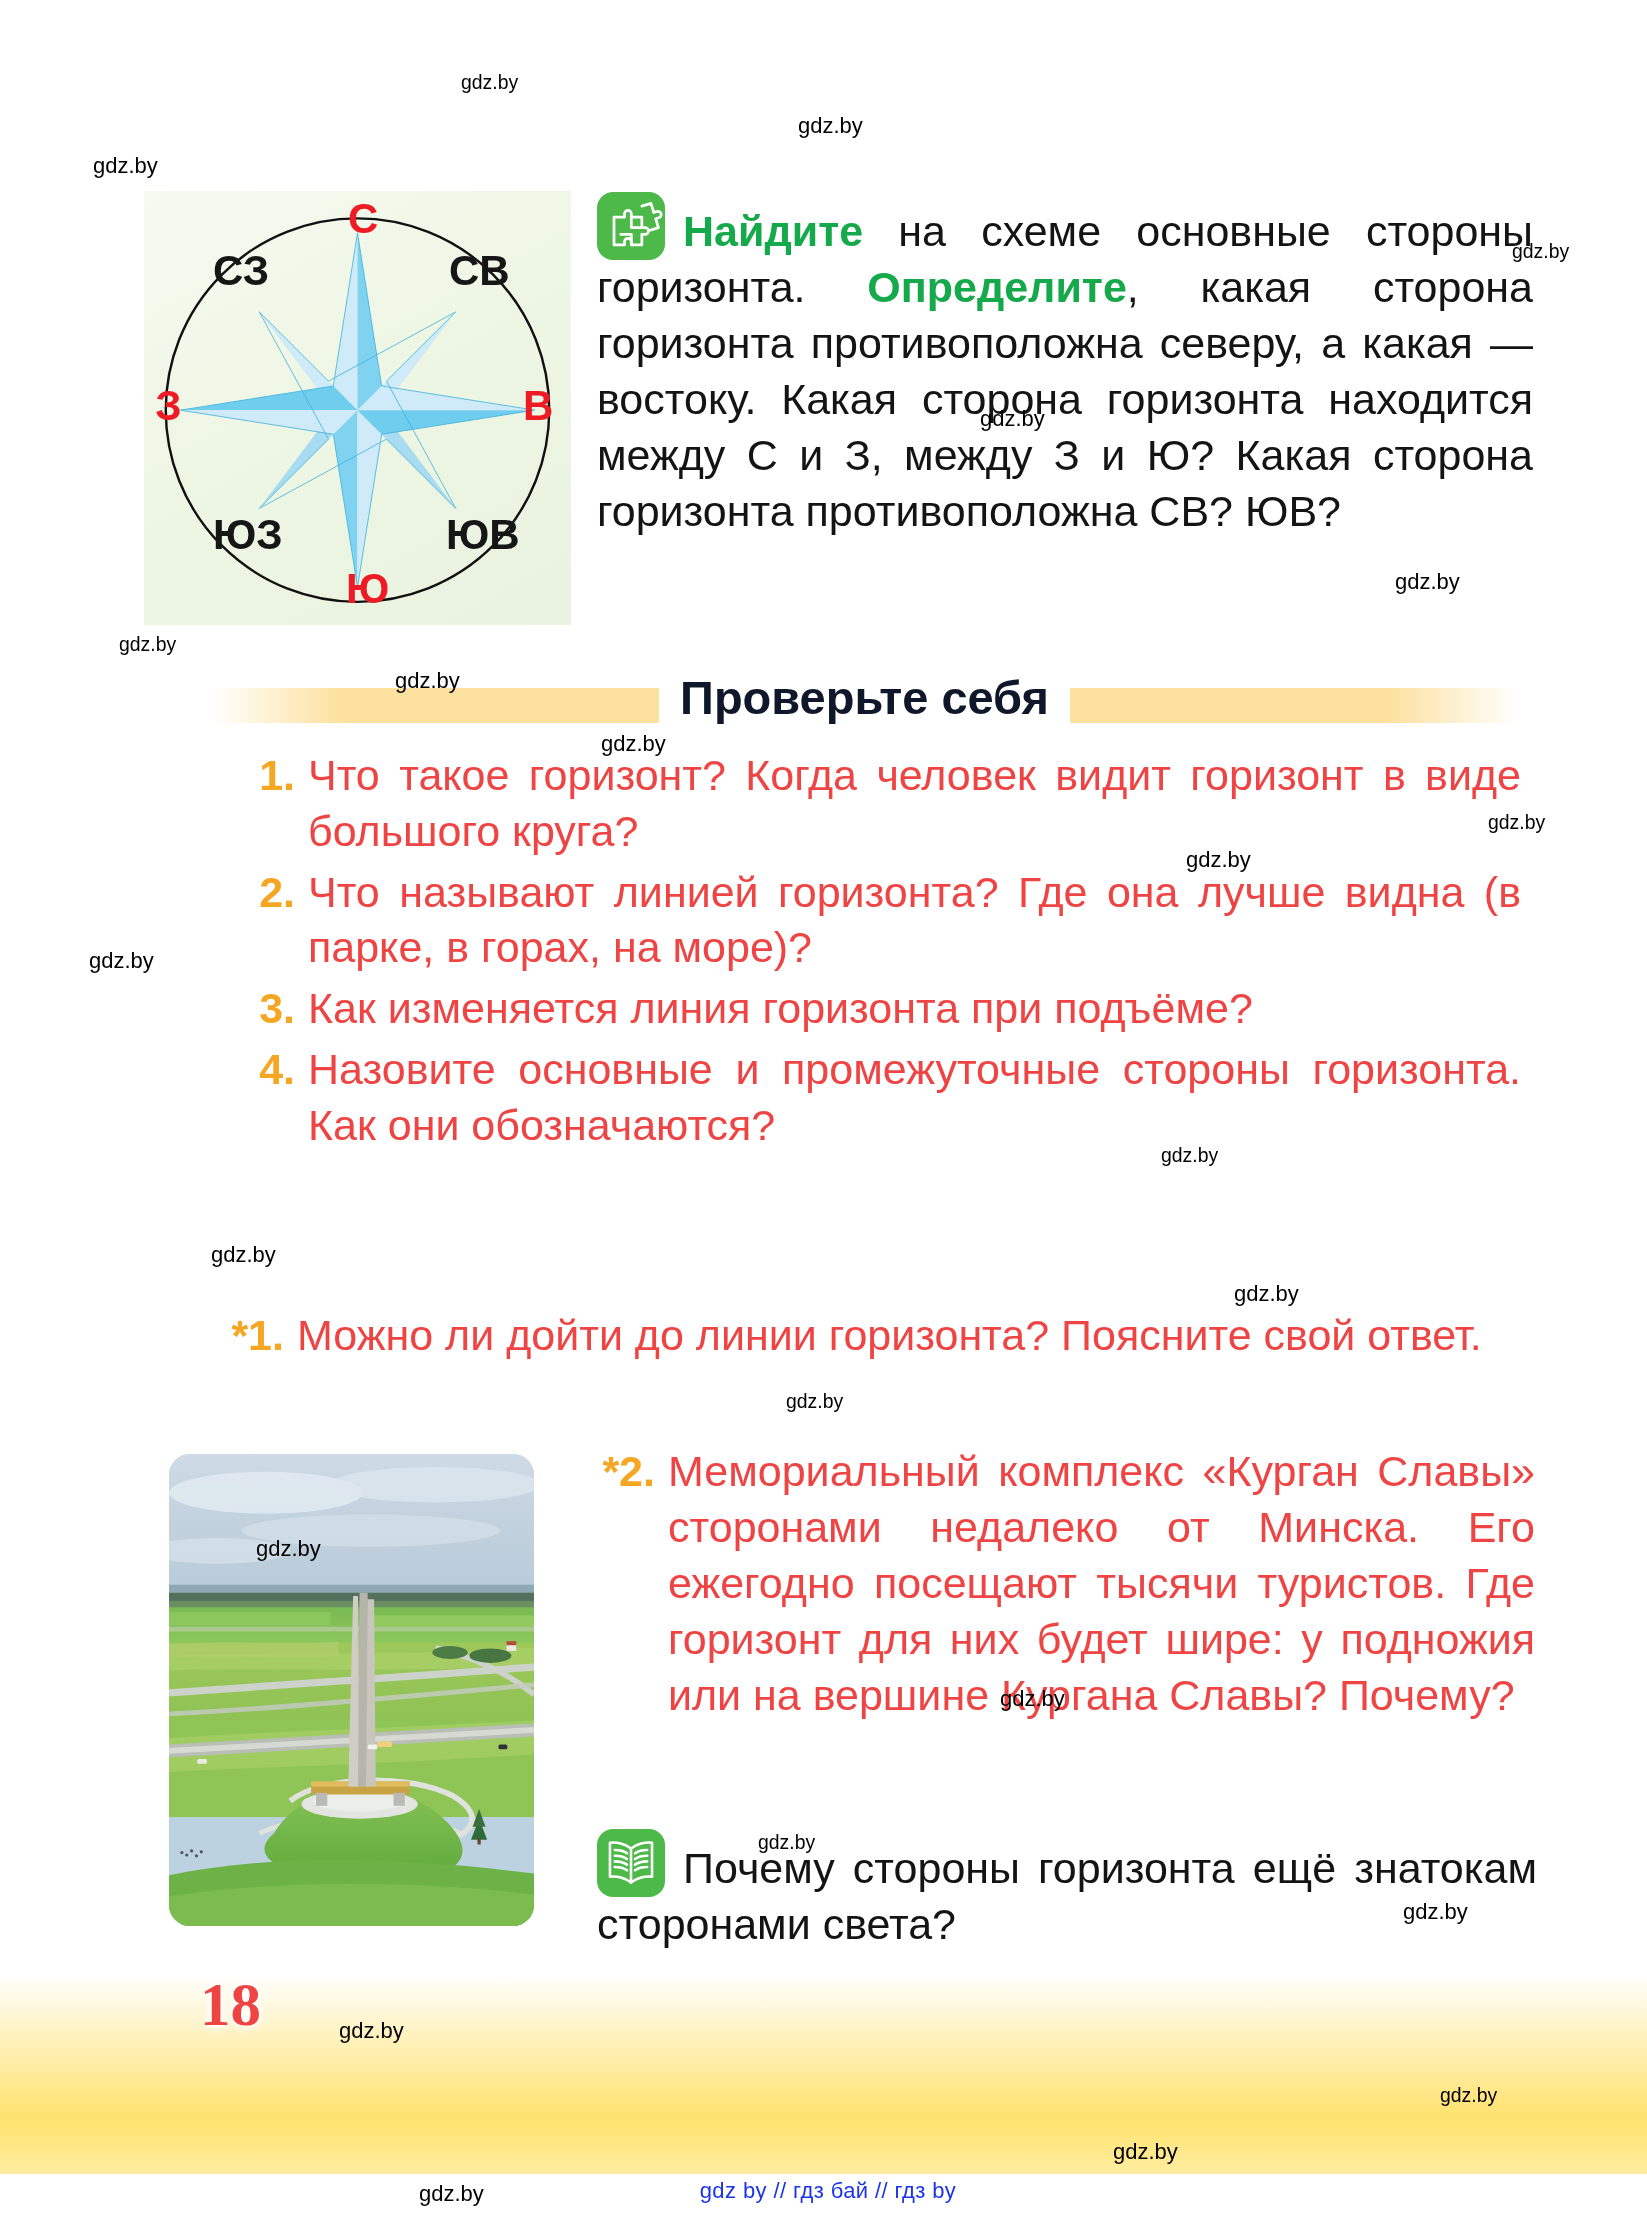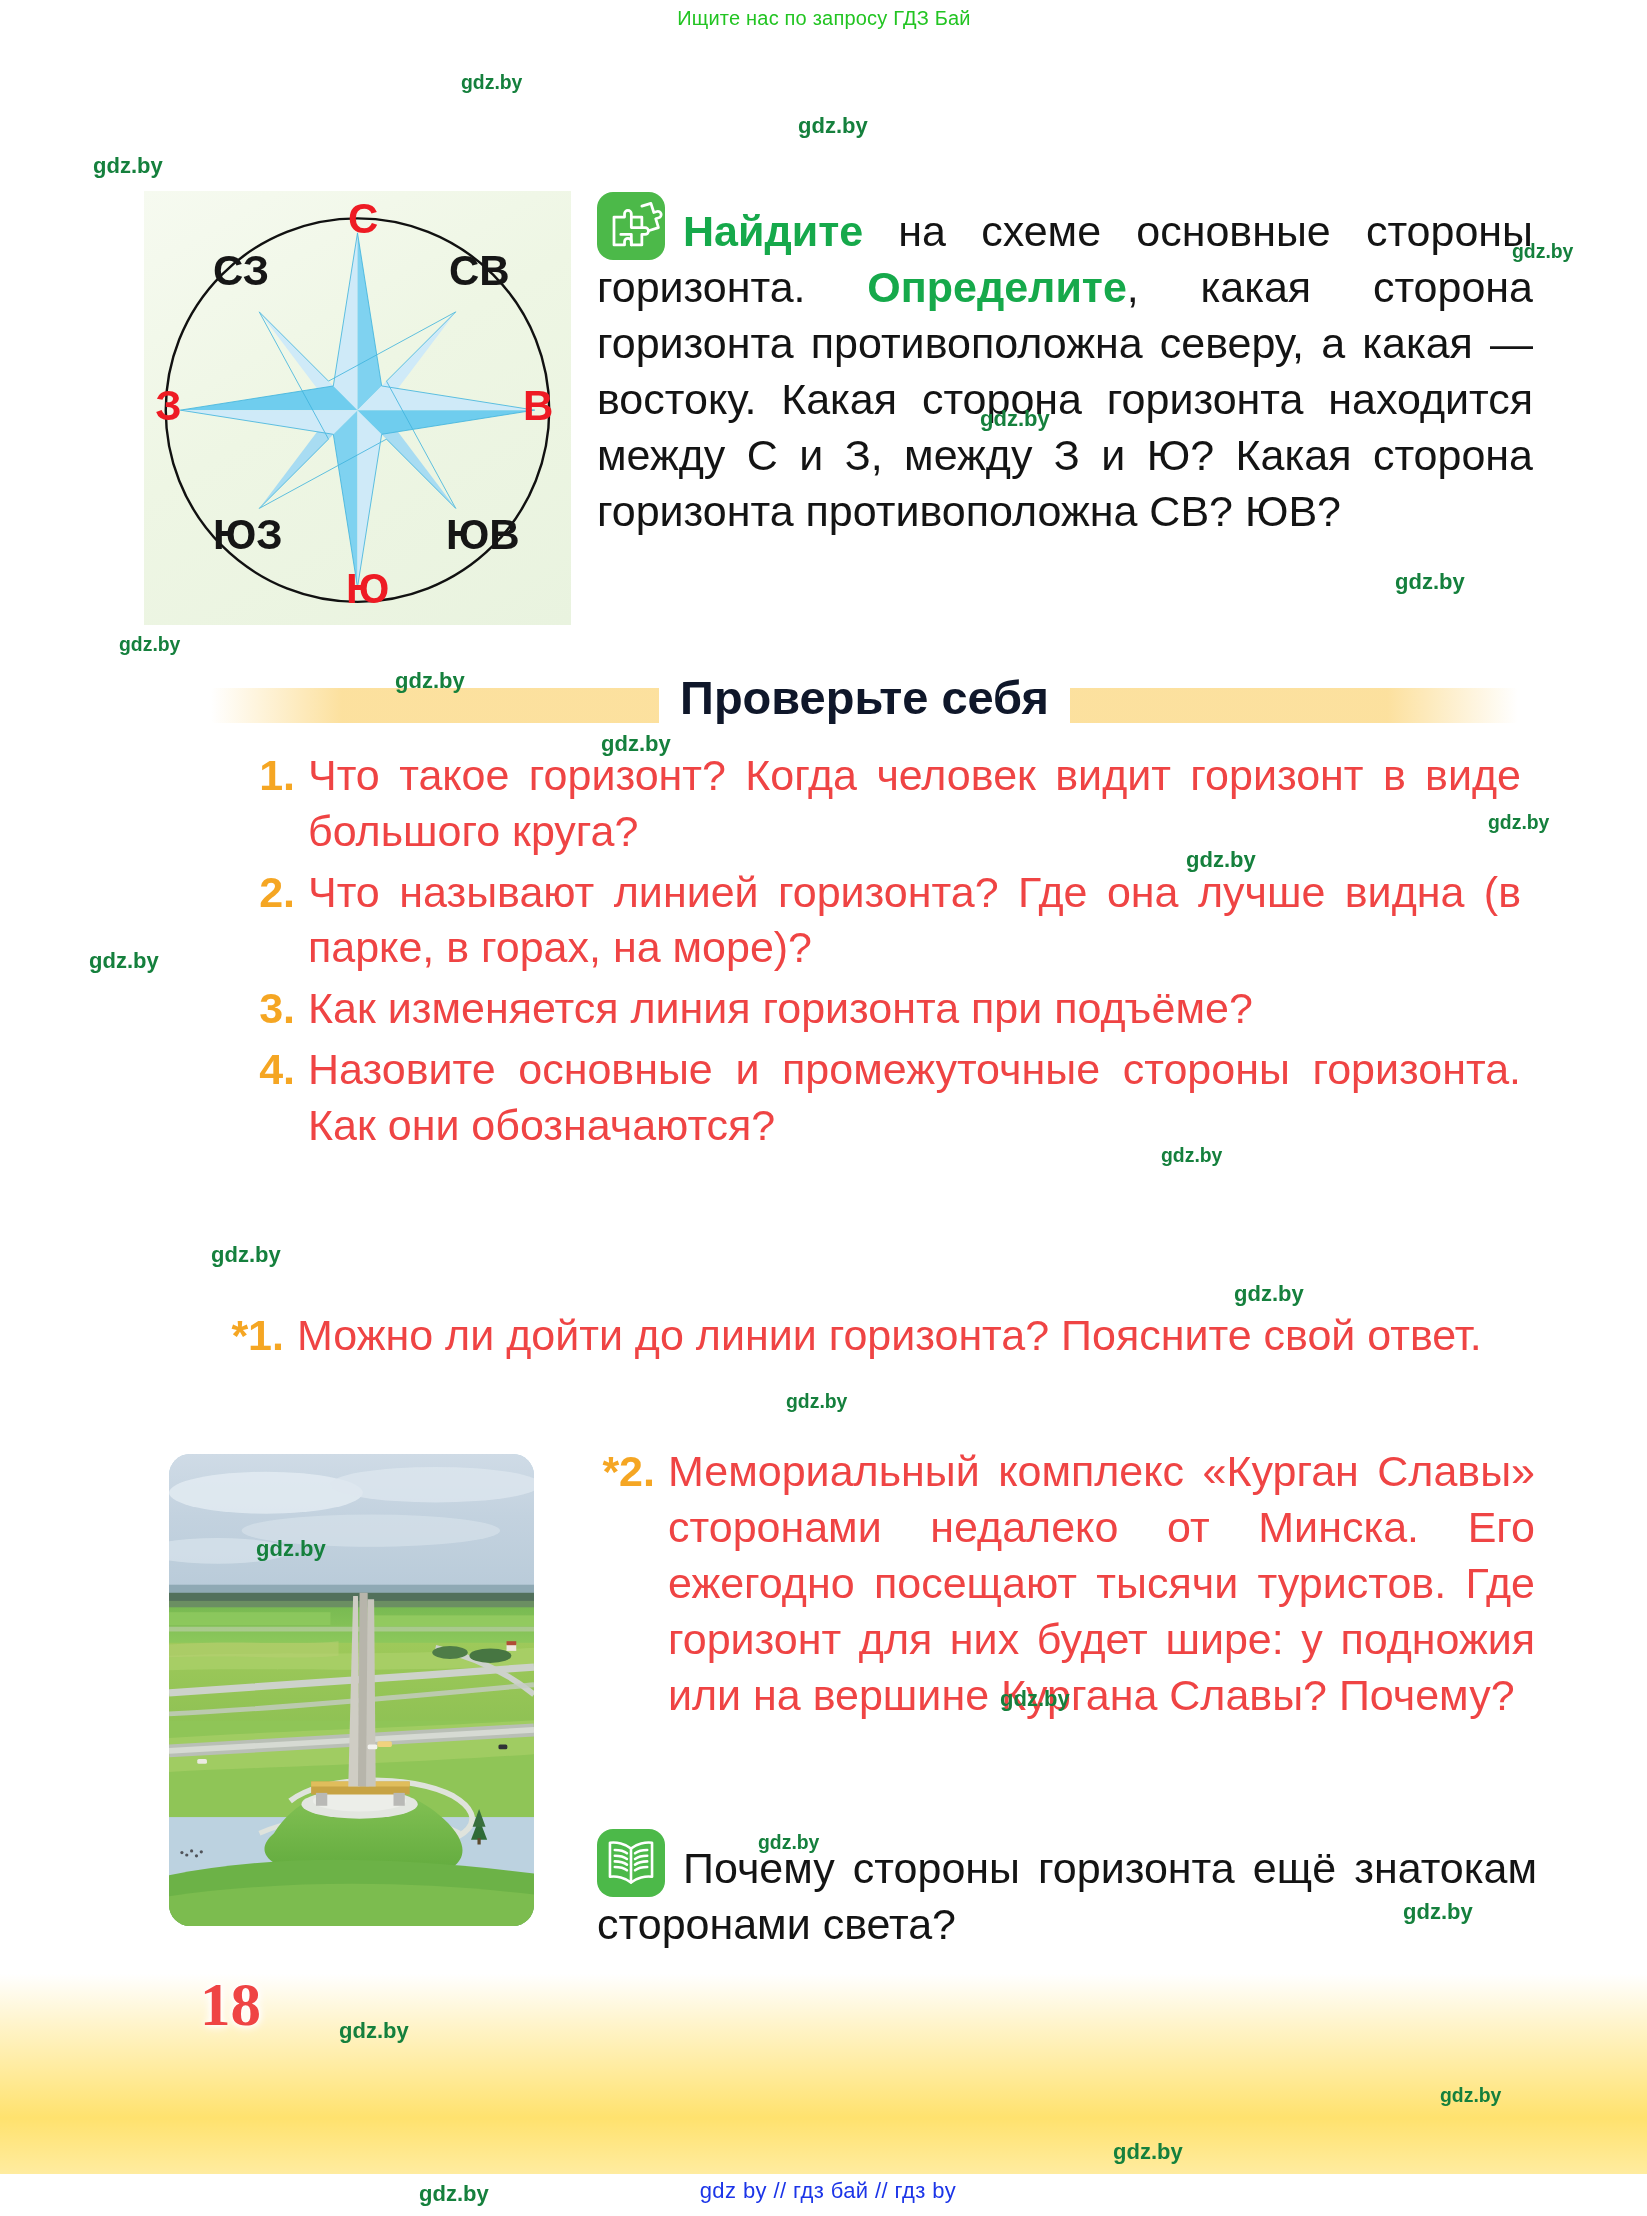--- a/index.html
+++ b/index.html
@@ -24,24 +24,24 @@
     text-align: center;
     color: #22c422;
     font-size: 20px;
     font-weight: 400;
     letter-spacing: 0.2px;
   }
 
   
   .wm {
     position: absolute;
-    color: #15803d;
+    color: #000000;
     font-size: 22px;
     font-family: "Liberation Sans", sans-serif;
-    font-weight: 700;
+    font-weight: 400;
     white-space: nowrap;
     z-index: 40;
     pointer-events: none;
   }
   .wm.sm { font-size: 19.4px; }
 
   
   .compass-wrap {
     position: absolute;
     left: 144px; top: 191px;
@@ -199,21 +199,20 @@
     color: #1c35e8;
     font-size: 22px;
     letter-spacing: 0.4px;
   }
 </style>
 </head>
 <body>
 
 <div class="page">
 
-  <div class="top-banner">Ищите нас по запросу ГДЗ Бай</div>
 
   <div class="compass-wrap">
     <div class="compass-bg"></div>
     <svg class="compass-svg" viewBox="0 0 530 538">
       <circle cx="265" cy="272" r="238" fill="none" stroke="#111" stroke-width="3"></circle>
 
       <g>
 
         <polygon points="265,272 143,150 229,236" fill="#a8dcf2"></polygon>
         <polygon points="265,272 143,150 217,248" fill="#cfeaf8"></polygon>

